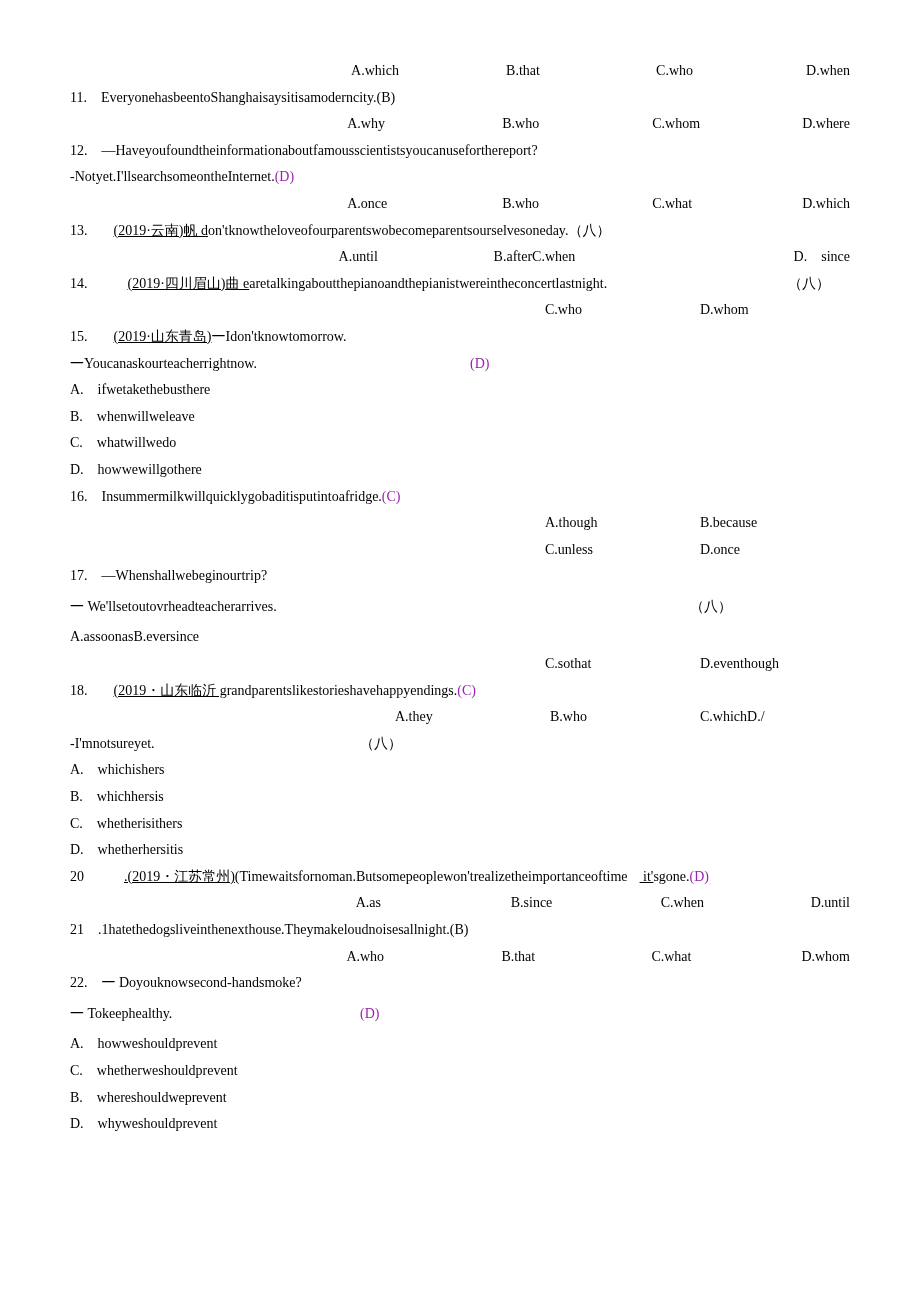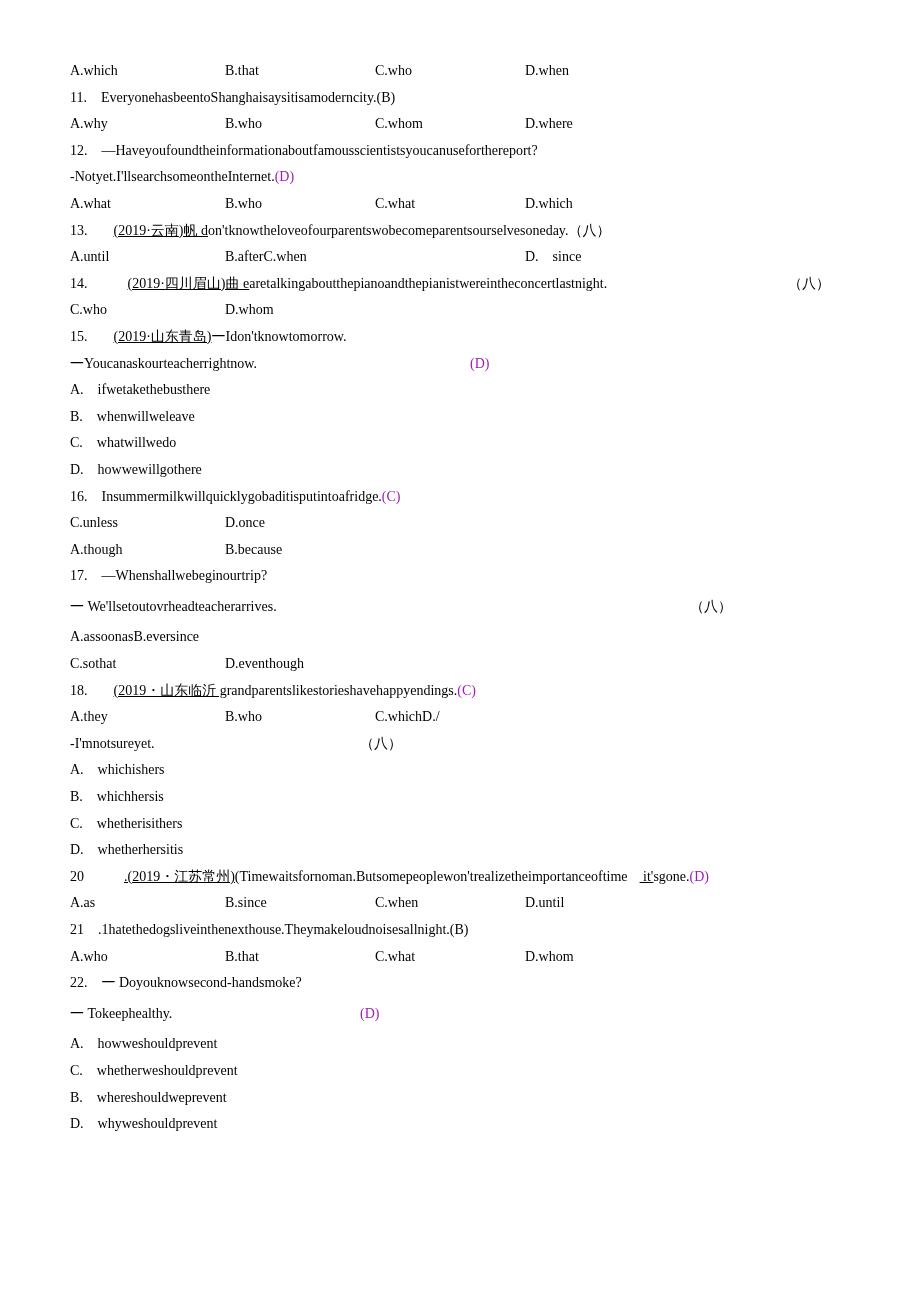--- a/index.html
+++ b/index.html
@@ -13,20 +13,21 @@
   }
   .page {
     width: 920px;
     min-height: 1301px;
     box-sizing: border-box;
     padding: 58px 70px 80px 70px;
     position: relative;
   }
   .opt-row {
     display: flex;
+    justify-content: flex-end;
   }
   .opt-row > span {
     display: inline-block;
   }
   .col-a { width: 155px; }
   .col-b { width: 150px; }
   .col-c { width: 150px; }
   .col-d { width: auto; }
   .q-line { position: relative; }
   .underline { text-decoration: underline; padding-left: 12px; }
@@ -55,21 +56,21 @@
     <span class="col-b">B.who</span>
     <span class="col-c">C.whom</span>
     <span class="col-d">D.where</span>
   </div>
 
   <div>12.　—Haveyoufoundtheinformationaboutfamousscientistsyoucanuseforthereport?</div>
   <div>
     <span>-Notyet.I'llsearchsomeontheInternet.</span><span class="ans">(D)</span>
   </div>
   <div class="opt-row">
-    <span class="col-a">A.what</span>
+    <span class="col-a">A.once</span>
     <span class="col-b">B.who</span>
     <span class="col-c">C.what</span>
     <span class="col-d">D.which</span>
   </div>
 
   <div>
     <span>13.　</span><span class="underline">(2019·云南)帆 d</span><span>on'tknowtheloveofourparentswobecomeparentsourselvesoneday.（八）</span>
   </div>
   <div class="opt-row">
     <span class="col-a">A.until</span>
@@ -95,26 +96,26 @@
   </div>
   <div class="indent-sub">A.　ifwetakethebusthere</div>
   <div class="indent-sub">B.　whenwillweleave</div>
   <div class="indent-sub">C.　whatwillwedo</div>
   <div class="indent-sub">D.　howwewillgothere</div>
 
   <div>
     <span>16.　Insummermilkwillquicklygobaditisputintoafridge.</span><span class="ans">(C)</span>
   </div>
   <div class="opt-row">
+    <span class="col-a">A.though</span>
+    <span class="col-b">B.because</span>
+  </div>
+  <div class="opt-row">
     <span class="col-a">C.unless</span>
     <span class="col-b">D.once</span>
-  </div>
-  <div class="opt-row">
-    <span class="col-a">A.though</span>
-    <span class="col-b">B.because</span>
   </div>
 
   <div>17.　—Whenshallwebeginourtrip?</div>
   <div class="q-line" style="margin-top:4px;margin-bottom:4px;">
     <span>一 We'llsetoutovrheadteacherarrives.</span>
     <span style="position:absolute; left:620px;">（八）</span>
   </div>
   <div>A.assoonasB.eversince</div>
   <div class="opt-row">
     <span class="col-a">C.sothat</span>

